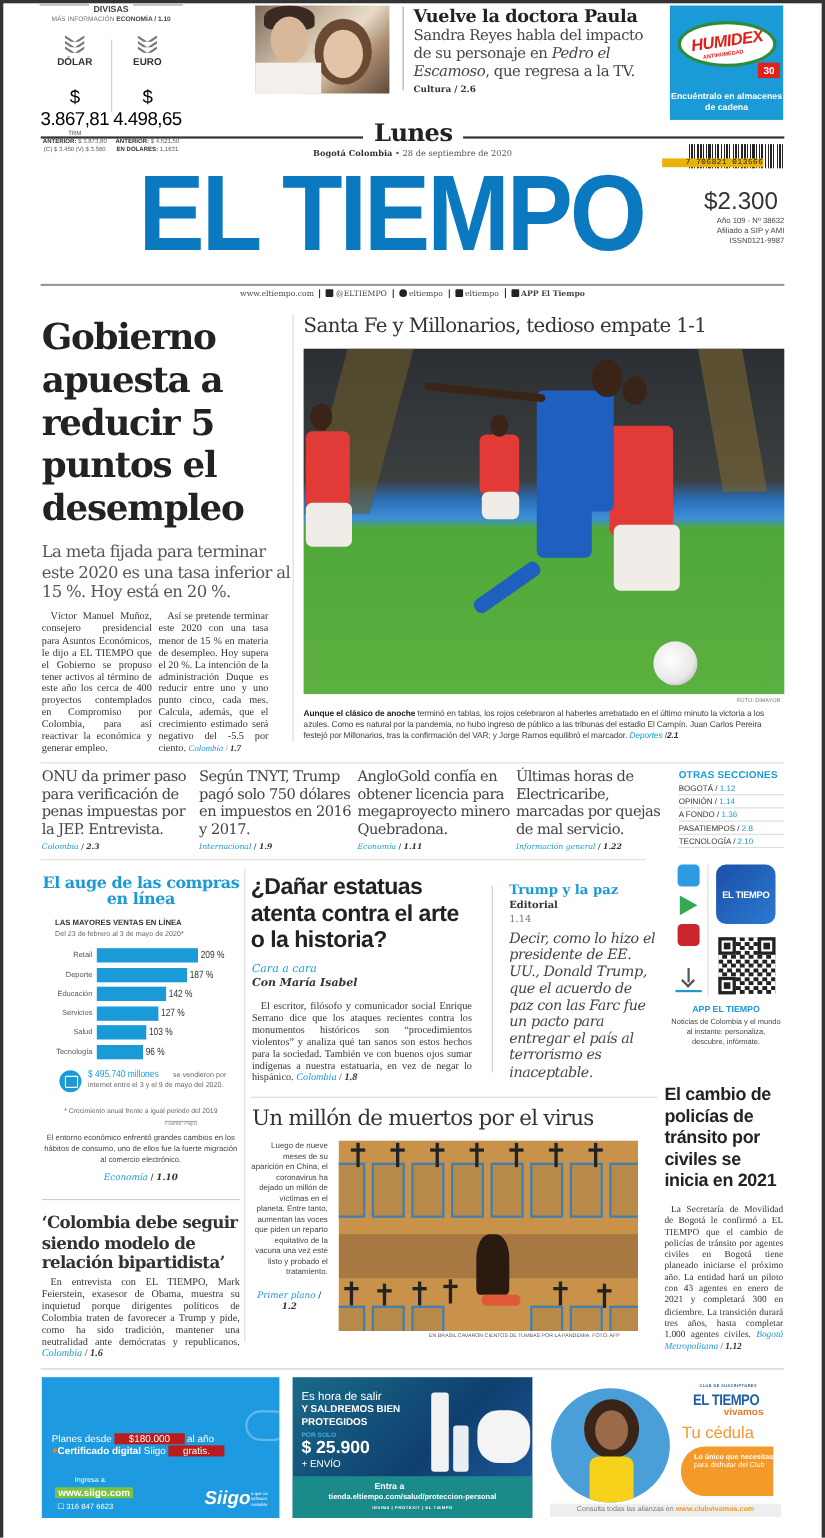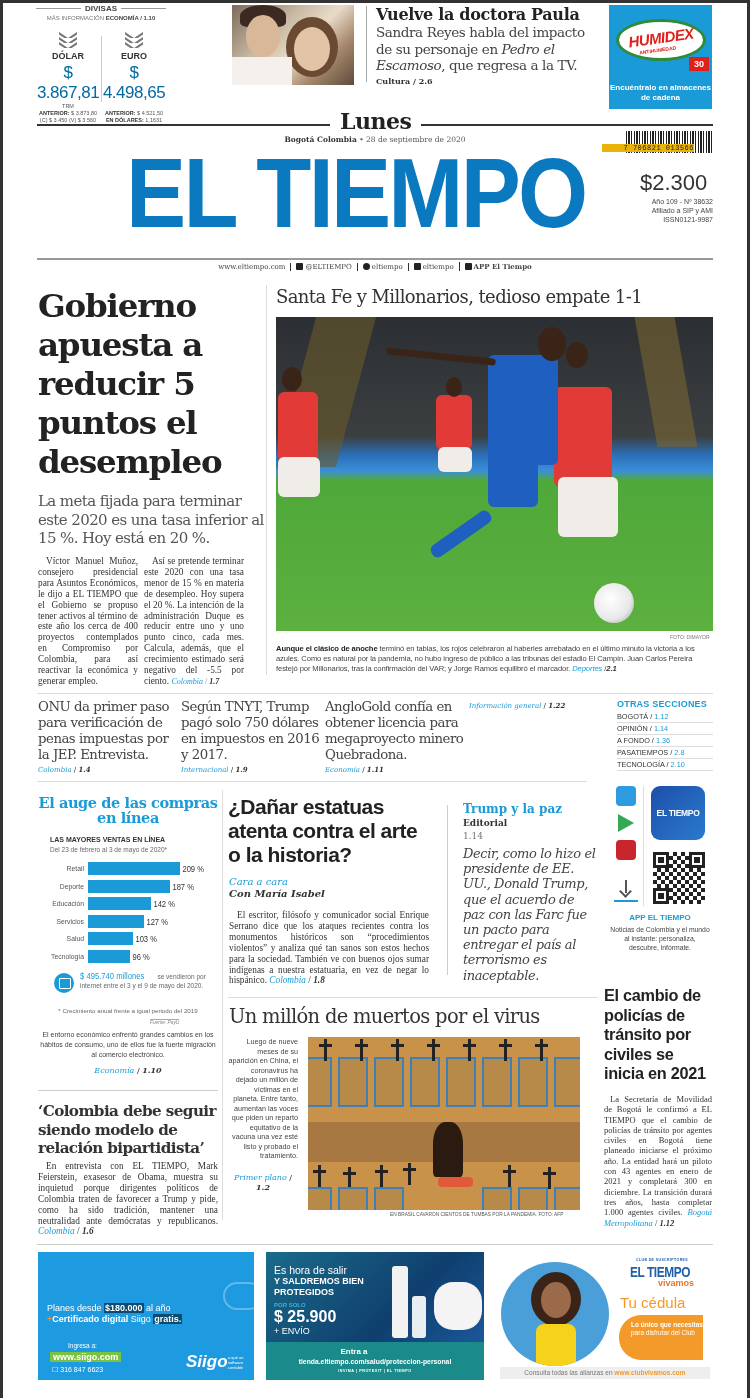--- a/index.html
+++ b/index.html
@@ -6,29 +6,29 @@
 body{width:750px;height:1398px;background:#fff;position:relative;overflow:hidden;font-family:"DejaVu Serif",serif;color:#222}
 .frame-l{position:absolute;left:0;top:0;width:3px;height:1398px;background:#333}
 .frame-r{position:absolute;right:0;top:0;width:3px;height:1398px;background:#333}
 .frame-t{position:absolute;left:0;top:0;width:750px;height:3px;background:#333}
 .abs{position:absolute}
 .sec{color:#1a9bd7;font-style:italic}
 .pg{font-weight:bold;font-style:italic;color:#333}
 
 
 #divisas{left:36px;top:4px;width:130px;height:100px;text-align:center}
-#divisas .ttl{font:bold 8px "Liberation Sans",sans-serif;color:#444;display:flex;align-items:center;gap:4px;justify-content:center}
+#divisas .ttl{font:bold 8px "Liberation Sans",sans-serif;color:#444;display:flex;align-items:flex-start;gap:4px;justify-content:center}
 #divisas .ttl .ln{flex:1;height:1px;background:#999}
 #divisas .mi{font:6px "Liberation Sans",sans-serif;color:#777;margin-top:2px}
 #divisas .mi b{color:#444}
 .cur{position:absolute;top:28px;width:64px;text-align:center}
 .cur .chev{width:18px;height:16px;margin:0 auto;position:relative}
 .cur .chev span{position:absolute;left:0;width:18px;height:6px;background:#777;clip-path:polygon(0 0,50% 100%,100% 0,100% 40%,50% 140%,0 40%)}
 .cur .nm{font:bold 9px "Liberation Sans",sans-serif;color:#333;margin-top:3px}
-.cur .val{font:17px "Liberation Sans",sans-serif;color:#0369a1;letter-spacing:-0.5px;margin-top:2px}
+.cur .val{font:17px "Liberation Sans",sans-serif;color:#000000;letter-spacing:-0.5px;margin-top:18px}
 .cur .sm{font:5.5px "Liberation Sans",sans-serif;color:#555;line-height:7px}
 .cur .sm b{color:#333}
 #divsep{position:absolute;left:65px;top:32px;width:1px;height:66px;background:#ccc}
 
 
 #promo-photo{left:232px;top:5px;width:122px;height:80px;background:linear-gradient(135deg,#7d6a5a 0%,#c9b9a3 35%,#e8dcc9 55%,#a88a6e 75%,#5e4a3a 100%);overflow:hidden}
 #promo-photo .p1{position:absolute;left:14px;top:10px;width:34px;height:42px;border-radius:50%;background:#d9b89a}
 #promo-photo .p2{position:absolute;left:62px;top:22px;width:36px;height:44px;border-radius:50%;background:#e4c4a6}
 #promo-photo .h1{position:absolute;left:8px;top:0;width:46px;height:22px;border-radius:50% 50% 20% 20%;background:#3a2a22}
 #promo-photo .h2{position:absolute;left:54px;top:12px;width:52px;height:60px;border-radius:50%;background:#6a4a32;z-index:0}
@@ -170,21 +170,21 @@
 
 
 #pol-title{left:604px;top:986px;width:110px;font:bold 16.3px "Liberation Sans",sans-serif;color:#222;line-height:19.5px;letter-spacing:-0.3px}
 #pol-body{left:604px;top:1094px;width:108px;font:8.5px "Liberation Serif",serif;color:#333;line-height:10.3px;text-align:justify;text-indent:6px}
 
 
 #bot-rule{left:37px;top:1244px;width:676px;height:1px;background:#ccc}
 #ad-siigo{left:38px;top:1252px;width:216px;height:128px;background:#1e9ae0;color:#fff;font-family:"Liberation Sans",sans-serif;overflow:hidden}
 #ad-siigo .h{position:absolute;left:9px;top:12px;font:bold 12.5px "Liberation Sans",sans-serif;line-height:15px}
 #ad-siigo .p{position:absolute;left:9px;top:51px;font:9px "Liberation Sans",sans-serif;line-height:11px}
-#ad-siigo .hl{background:#0c4a6e;font-weight:bold;padding:0 1px}
+#ad-siigo .hl{background:#b91c1c;font-weight:normal;padding:0 13px}
 #ad-siigo .or{color:#f7941d;font-weight:bold}
 #ad-siigo .ing{position:absolute;left:30px;top:90px;font:6.5px "Liberation Sans",sans-serif}
 #ad-siigo .url{position:absolute;left:12px;top:100px;font:bold 9px "Liberation Sans",sans-serif;background:#7bc142;padding:0 3px}
 #ad-siigo .ph{position:absolute;left:14px;top:114px;font:7px "Liberation Sans",sans-serif}
 #ad-siigo .logo{position:absolute;left:148px;top:100px;font:bold italic 17px "Liberation Sans",sans-serif}
 #ad-siigo .tag{position:absolute;left:190px;top:103px;font:4px "Liberation Sans",sans-serif;width:22px;line-height:5px}
 #ad-siigo .cloud{position:absolute;left:185px;top:30px;width:40px;height:28px;border:2px solid rgba(255,255,255,.3);border-radius:20px}
 #ad-tienda{left:266px;top:1252px;width:218px;height:128px;background:linear-gradient(135deg,#1a6b8a 0%,#0f3f6e 55%,#1f5fa8 100%);color:#fff;overflow:hidden}
 #ad-tienda .bot{position:absolute;left:0;top:90px;width:218px;height:38px;background:#1a8a8a}
 #ad-tienda .t1{position:absolute;left:8px;top:12px;font:10.5px "Liberation Sans",sans-serif}
@@ -314,31 +314,32 @@
   <div class="pl skin" style="left:290px;top:25px;width:22px;height:26px"></div>
   <div class="pl skin" style="left:110px;top:36px;width:110px;height:7px;border-radius:4px;transform:rotate(6deg)"></div>
   <div class="ball"></div>
 </div>
 <div id="photo-credit" class="abs">FOTO: DIMAYOR</div>
 <div id="photo-caption" class="abs"><b>Aunque el clásico de anoche</b><span> terminó en tablas, los rojos celebraron al haberles arrebatado en el último minuto la victoria a los azules. Como es natural por la pandemia, no hubo ingreso de público a las tribunas del estadio El Campín. Juan Carlos Pereira festejó por Millonarios, tras la confirmación del VAR; y Jorge Ramos equilibró el marcador. </span><span class="sec">Deportes</span> /<span class="pg">2.1</span></div>
 
 <div id="rail-rule" class="abs"></div>
 <div class="brief" style="left:38px">
   <div class="h">ONU da primer paso para verificación de penas impuestas por la JEP. Entrevista.</div>
-  <div class="s"><span class="sec">Colombia</span> / <span class="pg">1.4</span></div>
+  <div class="s"><span class="sec">Colombia</span> / <span class="pg">2.3</span></div>
 </div>
 <div class="brief" style="left:181px">
   <div class="h">Según TNYT, Trump pagó solo 750 dólares en impuestos en 2016 y 2017.</div>
   <div class="s"><span class="sec">Internacional</span> / <span class="pg">1.9</span></div>
 </div>
 <div class="brief" style="left:325px">
   <div class="h">AngloGold confía en obtener licencia para megaproyecto minero Quebradona.</div>
   <div class="s"><span class="sec">Economía</span> / <span class="pg">1.11</span></div>
 </div>
 <div class="brief" style="left:469px">
+  <div class="h">Últimas horas de Electricaribe, marcadas por quejas de mal servicio.</div>
   <div class="s"><span class="sec">Información general</span> / <span class="pg">1.22</span></div>
 </div>
 <div id="other" class="abs">
   <div class="h">OTRAS SECCIONES</div>
   <div class="row"><span>BOGOTÁ</span> / <span class="n">1.12</span></div>
   <div class="row"><span>OPINIÓN</span> / <span class="n">1.14</span></div>
   <div class="row"><span>A FONDO</span> / <span class="n">1.36</span></div>
   <div class="row"><span>PASATIEMPOS</span> / <span class="n">2.8</span></div>
   <div class="row"><span>TECNOLOGÍA</span> / <span class="n">2.10</span></div>
 </div>

